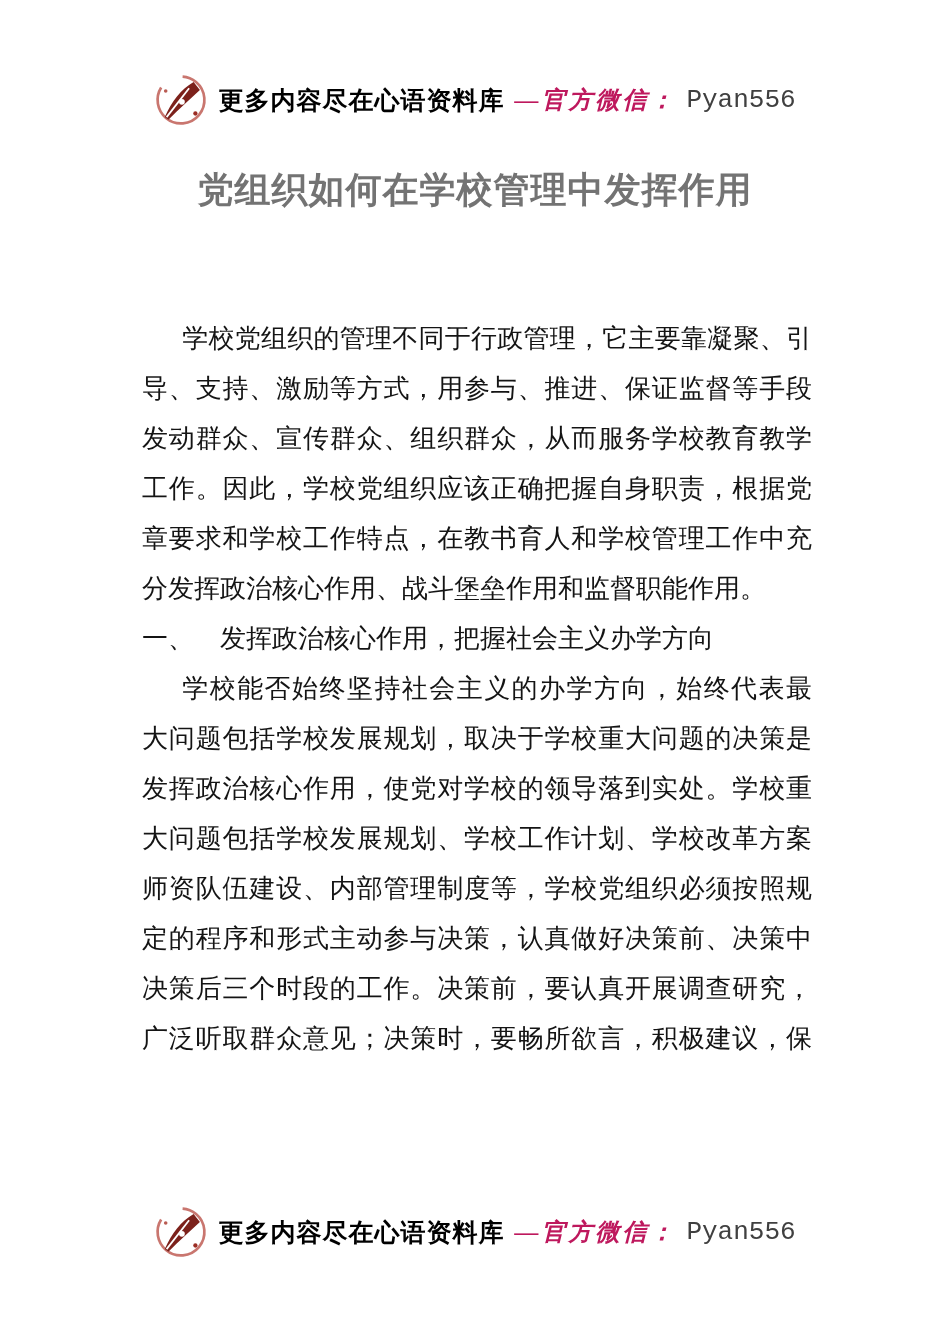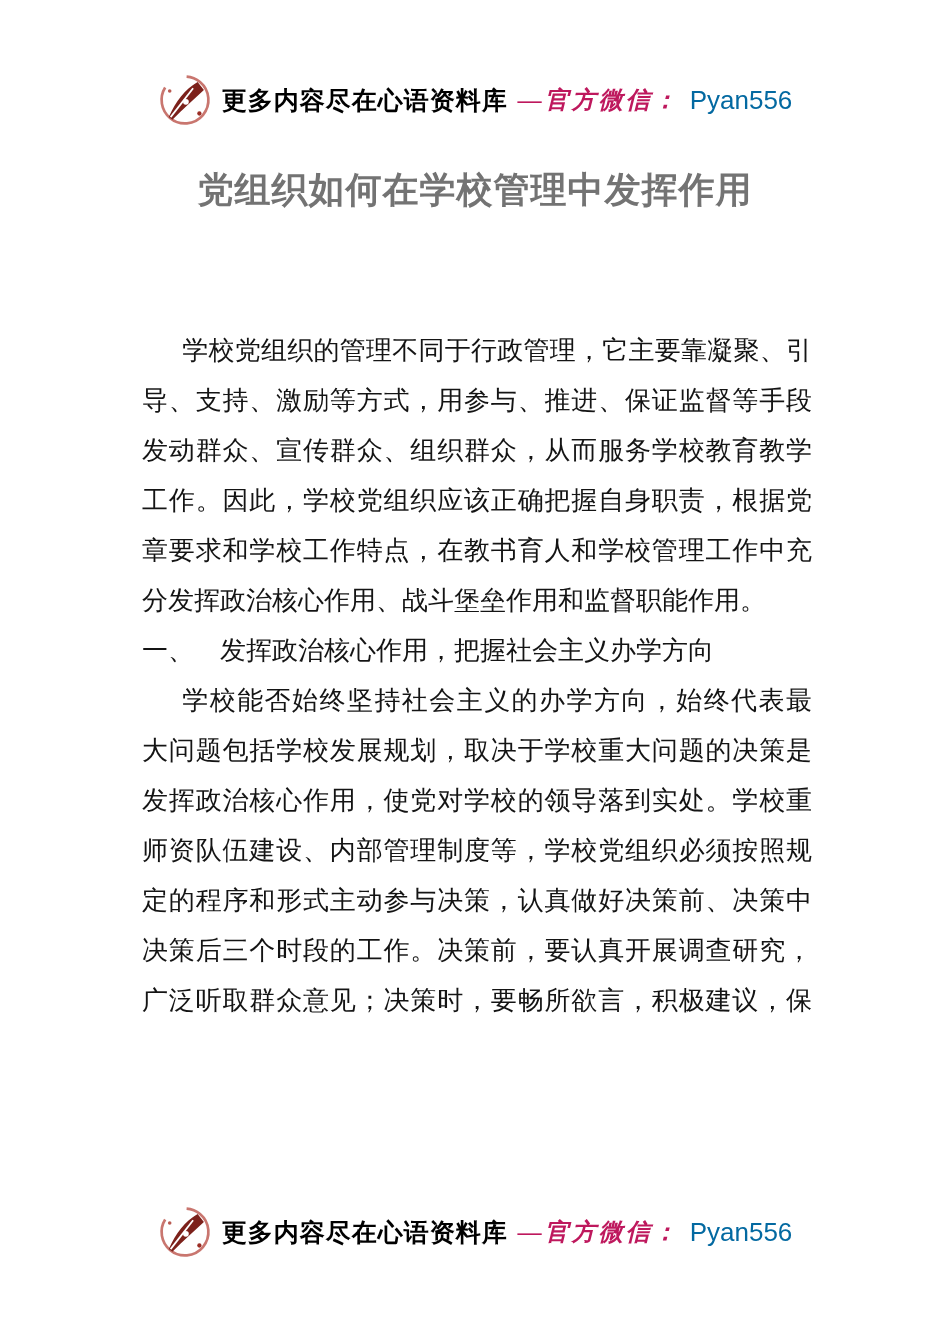--- a/index.html
+++ b/index.html
@@ -36,43 +36,43 @@
   }
   .wechat-label {
     color: #be185d;
     font-weight: bold;
     font-style: italic;
     font-size: 24px;
     letter-spacing: 3px;
     font-family: "Liberation Serif", serif;
   }
   .wechat-id {
-    color: #0369a1;
+    color: #404040;
     font-size: 26px;
-    font-family: Liberation Sans, sans-serif;
+    font-family: Liberation Mono, monospace;
   }
 
   
   .doc-title {
     position: absolute;
     top: 166px;
     left: 0;
     width: 100%;
     margin: 0;
     text-align: center;
     font-size: 36px;
     font-weight: bold;
     color: #737373;
     letter-spacing: 1px;
   }
 
   
   .content {
     position: absolute;
-    top: 326px;
+    top: 314px;
     left: 142px;
     width: 670px;
     color: #141414;
     font-size: 26px;
   }
   .line {
     height: 50px;
     line-height: 50px;
     text-align: justify;
     text-justify: inter-character;
@@ -109,20 +109,21 @@
     <div class="line just indent">学校党组织的管理不同于行政管理，它主要靠凝聚、引</div>
     <div class="line just">导、支持、激励等方式，用参与、推进、保证监督等手段</div>
     <div class="line just">发动群众、宣传群众、组织群众，从而服务学校教育教学</div>
     <div class="line just">工作。因此，学校党组织应该正确把握自身职责，根据党</div>
     <div class="line just">章要求和学校工作特点，在教书育人和学校管理工作中充</div>
     <div class="line end">分发挥政治核心作用、战斗堡垒作用和监督职能作用。</div>
     <div class="line heading">一、　发挥政治核心作用，把握社会主义办学方向</div>
     <div class="line just indent">学校能否始终坚持社会主义的办学方向，始终代表最</div>
     <div class="line just">大问题包括学校发展规划，取决于学校重大问题的决策是</div>
     <div class="line just">发挥政治核心作用，使党对学校的领导落到实处。学校重</div>
+    <div class="line just">大问题包括学校发展规划、学校工作计划、学校改革方案</div>
     <div class="line just">师资队伍建设、内部管理制度等，学校党组织必须按照规</div>
     <div class="line just">定的程序和形式主动参与决策，认真做好决策前、决策中</div>
     <div class="line just">决策后三个时段的工作。决策前，要认真开展调查研究，</div>
     <div class="line just">广泛听取群众意见；决策时，要畅所欲言，积极建议，保</div>
   </div>
 
   <div class="watermark footer">
     <span class="logo-wrap">
       <svg viewBox="0 0 60 62" xmlns="http://www.w3.org/2000/svg" aria-hidden="true">
         <circle cx="30" cy="31" r="26" fill="none" stroke="#c9766f" stroke-width="3" stroke-dasharray="118 28" transform="rotate(-50 30 31)"></circle>

